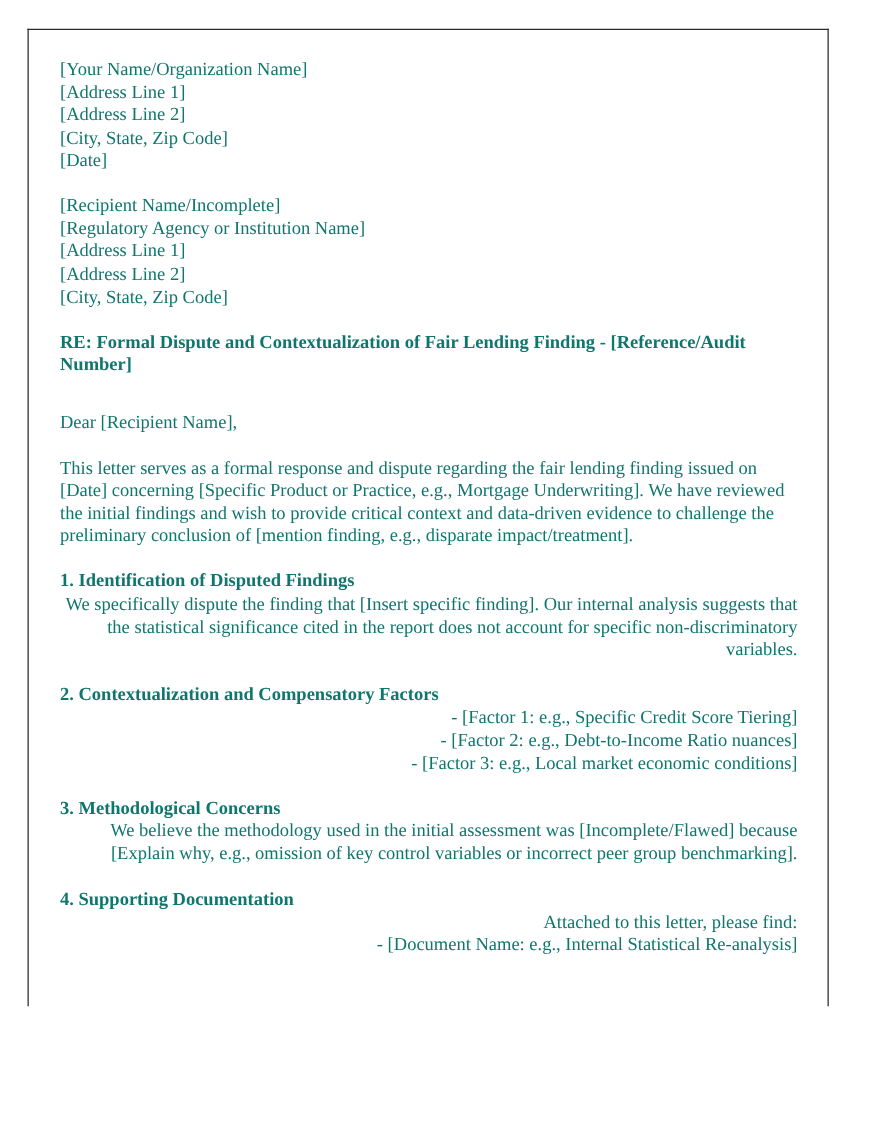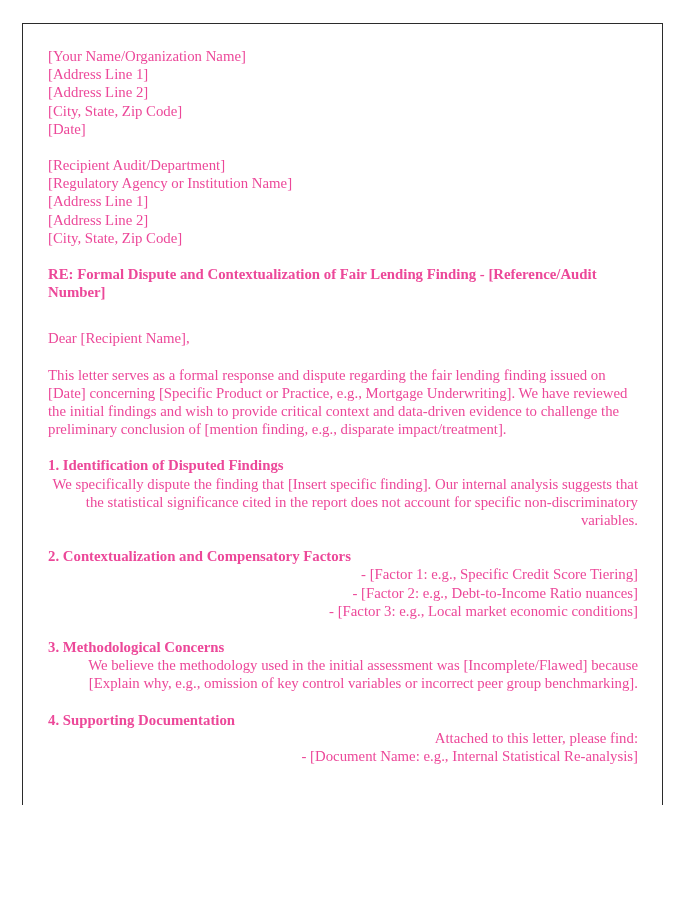--- a/index.html
+++ b/index.html
@@ -35,21 +35,21 @@
   }
 
   .doc-body {
     position: absolute;
     left: 25px;
     top: 23px;
     width: 590px;
     font-family: "Liberation Serif", "DejaVu Serif", serif;
     font-size: 14.8px;
     line-height: 18.2px;
-    color: #ec4899;
+    color: #0f766e;
     -webkit-font-smoothing: antialiased;
   }
 
   .block {
     margin: 0 0 18px 0;
   }
 
   .line {
     white-space: pre-wrap;
     word-wrap: break-word;
@@ -101,21 +101,21 @@
 
       <div class="block">
         <div class="line">[Your Name/Organization Name]</div>
         <div class="line">[Address Line 1]</div>
         <div class="line">[Address Line 2]</div>
         <div class="line">[City, State, Zip Code]</div>
         <div class="line">[Date]</div>
       </div>
 
       <div class="block">
-        <div class="line">[Recipient Audit/Department]</div>
+        <div class="line">[Recipient Name/Incomplete]</div>
         <div class="line">[Regulatory Agency or Institution Name]</div>
         <div class="line">[Address Line 1]</div>
         <div class="line">[Address Line 2]</div>
         <div class="line">[City, State, Zip Code]</div>
       </div>
 
       <div class="re-line">RE: Formal Dispute and Contextualization of Fair Lending Finding - [Reference/Audit Number]</div>
 
       <div class="salutation">Dear [Recipient Name],</div>
 

